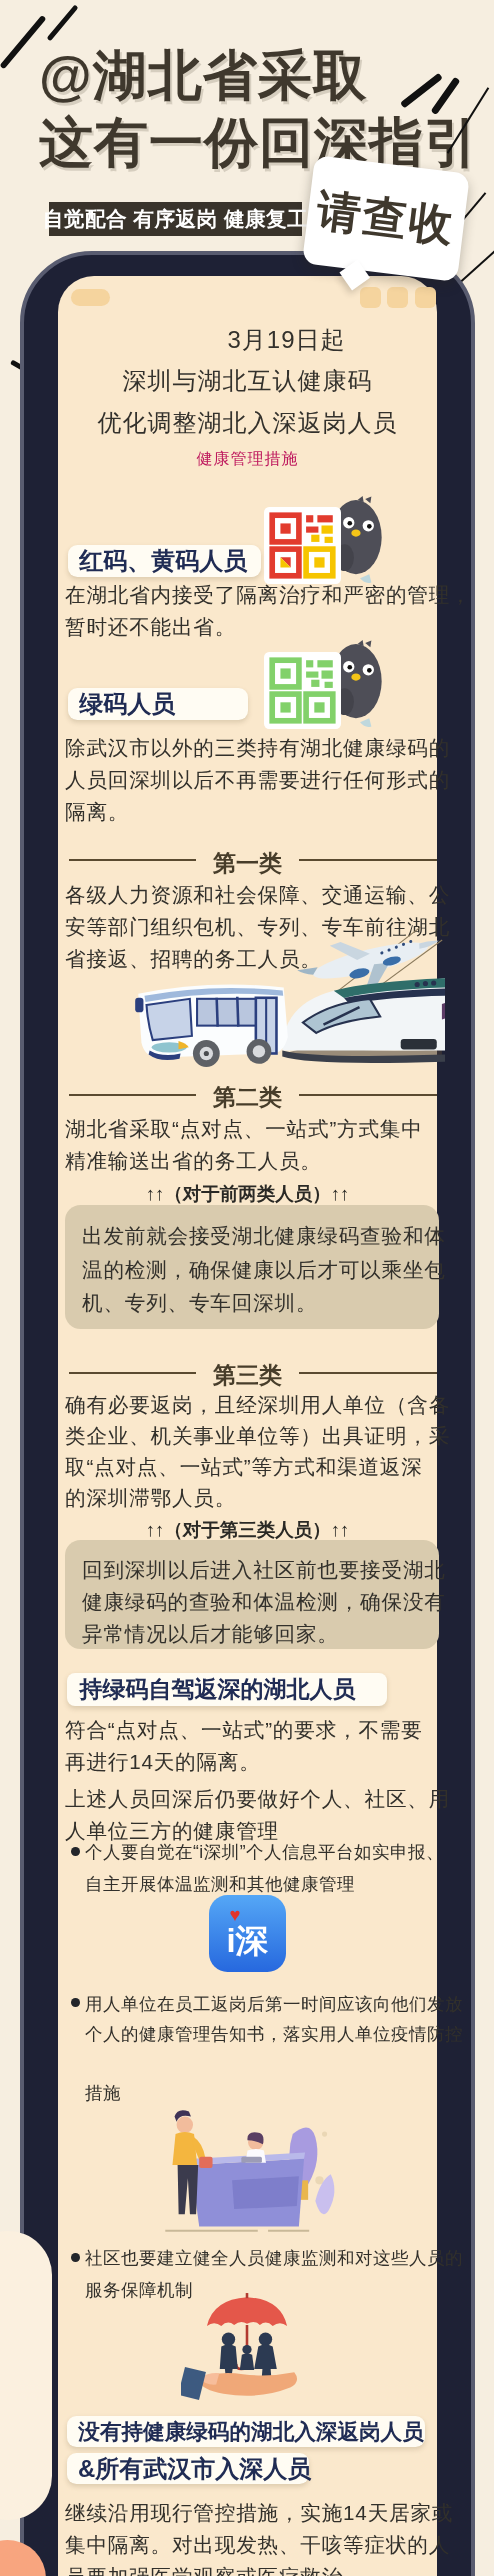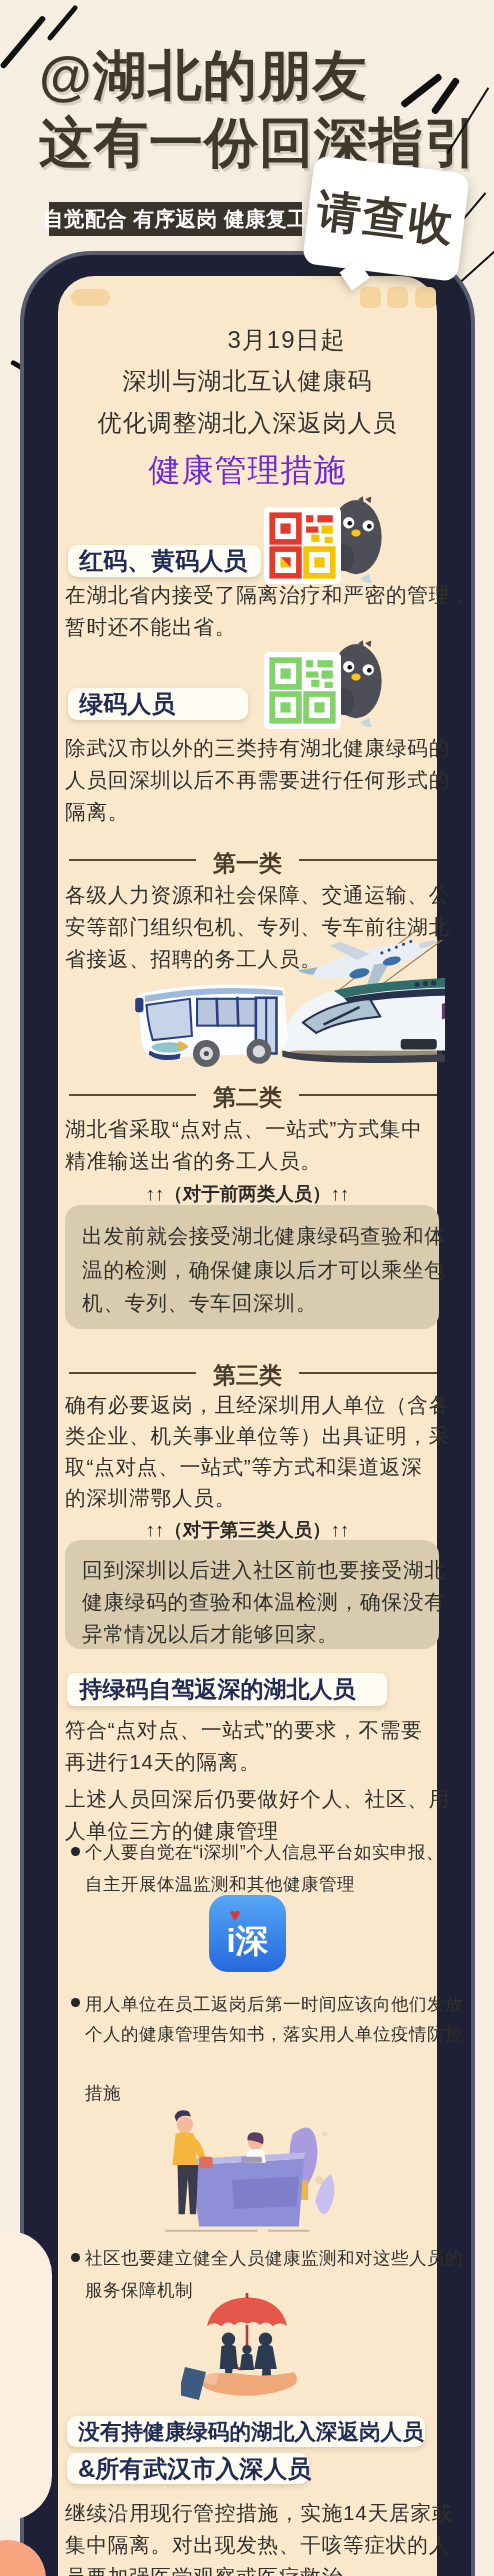--- a/index.html
+++ b/index.html
@@ -23,21 +23,21 @@
 
 <div id="poster">
 
   <div class="abs speed" style="left:19.6px;top:9.3px;width:5.7px;height:66px;transform:rotate(40deg);border-radius:3.1px;"></div>
   <div class="abs speed" style="left:60px;top:1px;width:5.2px;height:44px;transform:rotate(40deg);border-radius:3.1px;"></div>
   <div class="abs speed" style="left:418px;top:66px;width:6.7px;height:49px;transform:rotate(52deg);border-radius:3.1px;"></div>
   <div class="abs speed" style="left:442px;top:75px;width:7.2px;height:42px;transform:rotate(35deg);border-radius:3.1px;"></div>
   <div class="abs speed" style="left:21.6px;top:354px;width:5.2px;height:31px;transform:rotate(120deg);border-radius:2.6px;"></div>
   <div class="abs speed" style="left:42px;top:348px;width:5.2px;height:37px;transform:rotate(120deg);border-radius:2.6px;"></div>
 
-  <div class="abs title" style="left:39px;top:40px;font-size:54px;">@湖北的朋友</div>
+  <div class="abs title" style="left:39px;top:40px;font-size:54px;">@湖北省采取</div>
   <div class="abs title" style="left:39px;top:107px;font-size:54px;">这有一份回深指引</div>
 
   <div class="abs" style="left:49px;top:202px;width:253px;height:34px;background:#39332B;display:flex;align-items:center;justify-content:center;">
     <span style="color:#FFFFFF;font-size:20.6px;font-weight:700;letter-spacing:0.5px;white-space:nowrap;">自觉配合 有序返岗 健康复工</span>
   </div>
 
   <div class="abs speed" style="left:467px;top:82px;width:2.1px;height:77px;transform:rotate(32deg);"></div>
   <div class="abs speed" style="left:463px;top:185px;width:2.1px;height:67px;transform:rotate(40deg);"></div>
   <div class="abs speed" style="left:475px;top:242px;width:1.5px;height:52px;transform:rotate(48deg);"></div>
 
@@ -50,21 +50,21 @@
   <div class="abs" style="left:415px;top:287px;width:20.6px;height:20.6px;border-radius:5.7px;background:#F5D49E;"></div>
 
   <div class="abs" style="left:308px;top:164px;width:156px;height:109px;background:#FFFFFF;border-radius:14.4px;transform:rotate(7deg);box-shadow:0 5.2px 11.3px rgba(40,35,25,.30);display:flex;align-items:center;justify-content:center;">
     <span style="font-size:44px;font-weight:900;color:#3F382D;letter-spacing:2.1px;white-space:nowrap;">请查收</span>
   </div>
   <div class="abs" style="left:344px;top:264px;width:21.6px;height:21.6px;background:#FFFFFF;transform:rotate(55deg);box-shadow:2.1px 4.1px 6.2px rgba(40,35,25,.18);"></div>
 
   <div class="abs int-ctr" style="top:324px;font-size:24px;color:#33312C;letter-spacing:1px;font-weight:500;padding-left:39px;">3月19日起</div>
   <div class="abs int-ctr" style="top:365px;font-size:24px;color:#33312C;letter-spacing:1px;font-weight:500;">深圳与湖北互认健康码</div>
   <div class="abs int-ctr" style="top:407px;font-size:24px;color:#33312C;letter-spacing:1px;font-weight:500;">优化调整湖北入深返岗人员</div>
-  <div class="abs int-ctr" style="top:449px;font-size:32px;color:#6d28d9;letter-spacing:1px;font-weight:500;">健康管理措施</div>
+  <div class="abs int-ctr" style="top:449px;font-size:16px;color:#be185d;letter-spacing:1px;font-weight:500;">健康管理措施</div>
 
   <svg class="abs" style="left:329px;top:496px;" width="57" height="90" viewBox="0 0 110 175">
     <path d="M55 8 l10 -8 2 12 z" fill="#4E4E57"></path>
       <path d="M70 6 l12 -5 -2 13 z" fill="#4E4E57"></path>
     <ellipse cx="52" cy="80" rx="50" ry="72" fill="#4E4E57"></ellipse>
     <circle cx="38" cy="52" r="11" fill="#fff"></circle>
       <circle cx="40" cy="53" r="4.5" fill="#111"></circle>
     <circle cx="76" cy="58" r="11" fill="#fff"></circle>
       <circle cx="78" cy="59" r="4.5" fill="#111"></circle>
     <ellipse cx="52" cy="72" rx="9" ry="7" fill="#F5C518"></ellipse>

